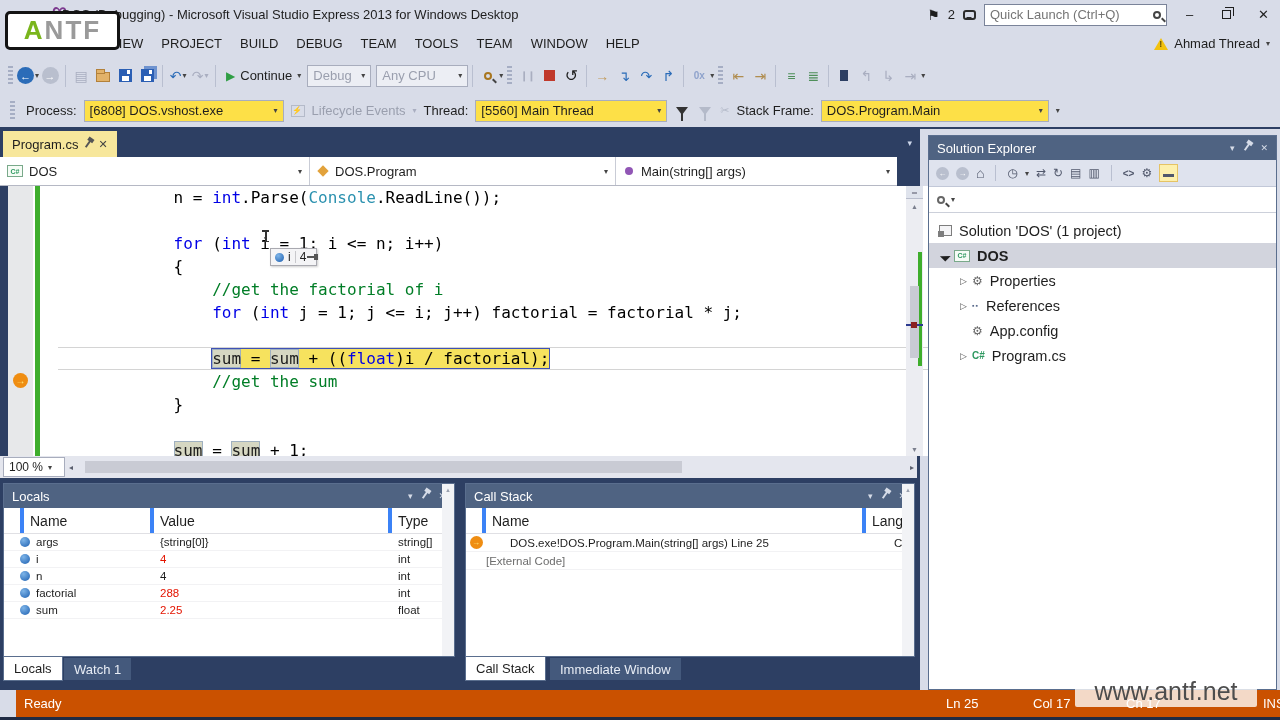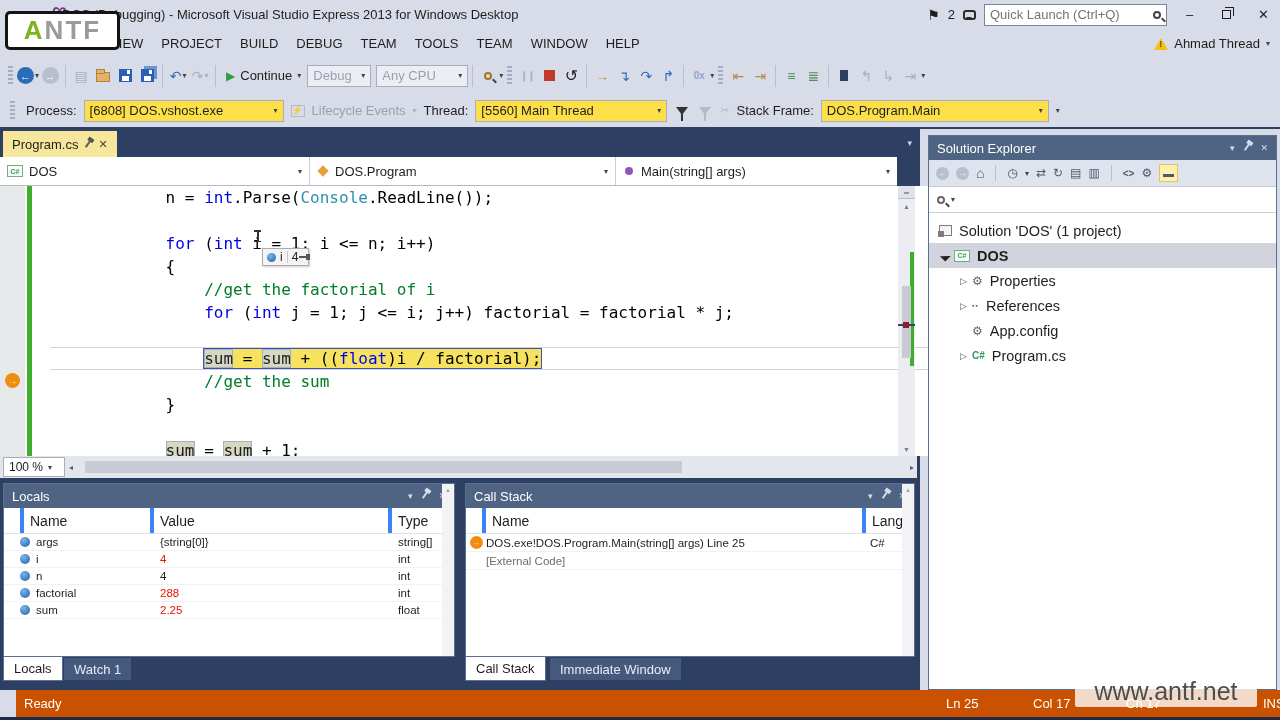--- a/index.html
+++ b/index.html
@@ -69,21 +69,21 @@
   #doc-close{font-size:11px;color:#444}
   #doc-list-btn{position:absolute;right:8px;top:9px;color:#cdd6ea;font-size:9px}
   #navbar{position:absolute;left:0;top:28px;width:897px;height:29px;background:#fff;border-bottom:1px solid #b5b8c4;display:flex}
   .nav-combo{border-right:1px solid #c9ccd6;display:flex;align-items:center;gap:6px;padding:0 7px;background:#fff}
   .nav-combo .dd{margin-left:auto}
   .csproj-ic{width:16px;height:12px;border:1px solid #79a98a;background:#f6fcf6;color:#2e9960;font-size:7px;font-weight:bold;display:flex;align-items:center;justify-content:center}
   .class-ic{width:8px;height:8px;background:#e2a23b;transform:rotate(45deg);margin:0 2px}
   .method-ic{width:8px;height:8px;background:#9156b5;border-radius:50%;margin:0 2px}
 
   
-  #editor{position:absolute;left:0;top:57px;width:1084px;height:270px;background:#fff;overflow:hidden}
+  #editor{position:absolute;left:8px;top:57px;width:1084px;height:270px;background:#fff;overflow:hidden}
   #ed-gutter{position:absolute;left:0;top:0;bottom:0;width:25px;background:#e7e8ea}
   #ed-changebar{position:absolute;left:27px;top:0;bottom:0;width:5px;background:#3fae2d}
   #code-lines{position:absolute;left:50px;top:0;right:20px}
   .code-line{height:23px;line-height:23px;white-space:pre;font-family:"DejaVu Sans Mono","Liberation Mono",monospace;font-size:16px}
   .code-line.current{border-top:1px solid #d4d4d4;border-bottom:1px solid #d4d4d4;line-height:21px}
   .stmt{background:#f6e25e;box-shadow:0 0 0 1px #3f51b5}
   .tk-p{color:#000}.tk-k{color:#0000e6}.tk-t{color:#2b91af}.tk-c{color:#007d26}
   .tk-r{background:#d6d7c2;box-shadow:inset 0 0 0 1px #9fb0c0}
   #cur-arrow{position:absolute;left:5px;top:187px;width:15px;height:15px;border-radius:50%;background:#ef8d12;color:#ffe97a;font-size:10px;font-weight:bold;display:flex;align-items:center;justify-content:center}
   #datatip{position:absolute;left:262px;top:62px;height:18px;background:#f4f4f6;border:1px solid #a9a9b0;box-shadow:1px 1px 2px rgba(0,0,0,.2);display:flex;align-items:center;gap:4px;padding:0 4px;font-size:12px}
@@ -459,21 +459,21 @@
       <div class="grid-head">
         <span class="gh-cell" style="width:20px"></span>
         <span class="gh-cell" style="width:380px">Name</span>
         <span class="gh-cell" style="flex:1;border-right:none">Language</span>
       </div>
       <div class="grid-body" id="callstack-rows">
           <div class="grid-row" style="height: 18px;">
             <span class="gr-cell" style="width: 20px; display: flex; justify-content: center;">
               <span class="cs-arrow">→</span>
             </span>
-            <span class="gr-cell" style="width: 380px;">DOS.exe!DOS.Program.Main(string[] args) Line 25</span>
+            <span class="gr-cell" style="width: 380px; margin-left: 24px;">DOS.exe!DOS.Program.Main(string[] args) Line 25</span>
             <span class="gr-cell" style="flex: 1 1 0%; padding-left: 4px;">C#</span>
           </div>
           <div class="grid-row" style="height: 18px;">
             <span class="gr-cell" style="width: 20px; display: flex; justify-content: center;"></span>
             <span class="gr-cell ext" style="width: 380px;">[External Code]</span>
             <span class="gr-cell" style="flex: 1 1 0%; padding-left: 4px;"></span>
           </div>
         </div>
       <div class="mini-scroll">▲</div>
     </div>

